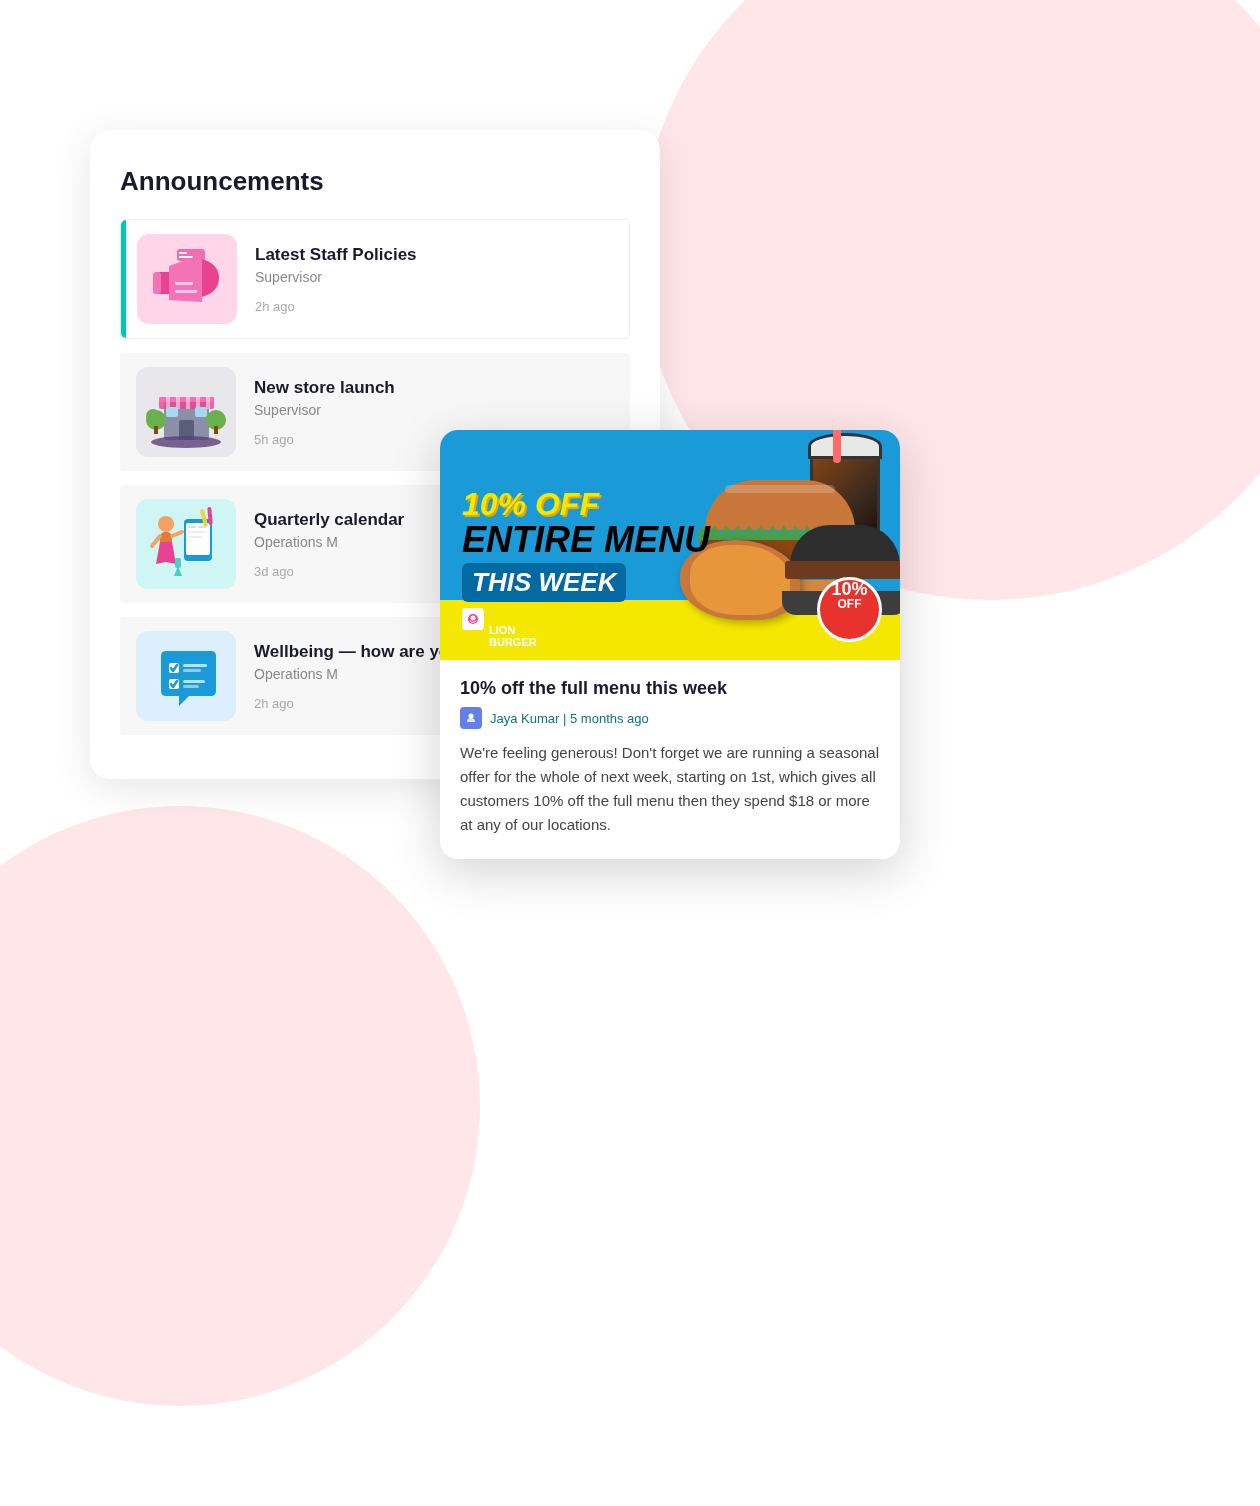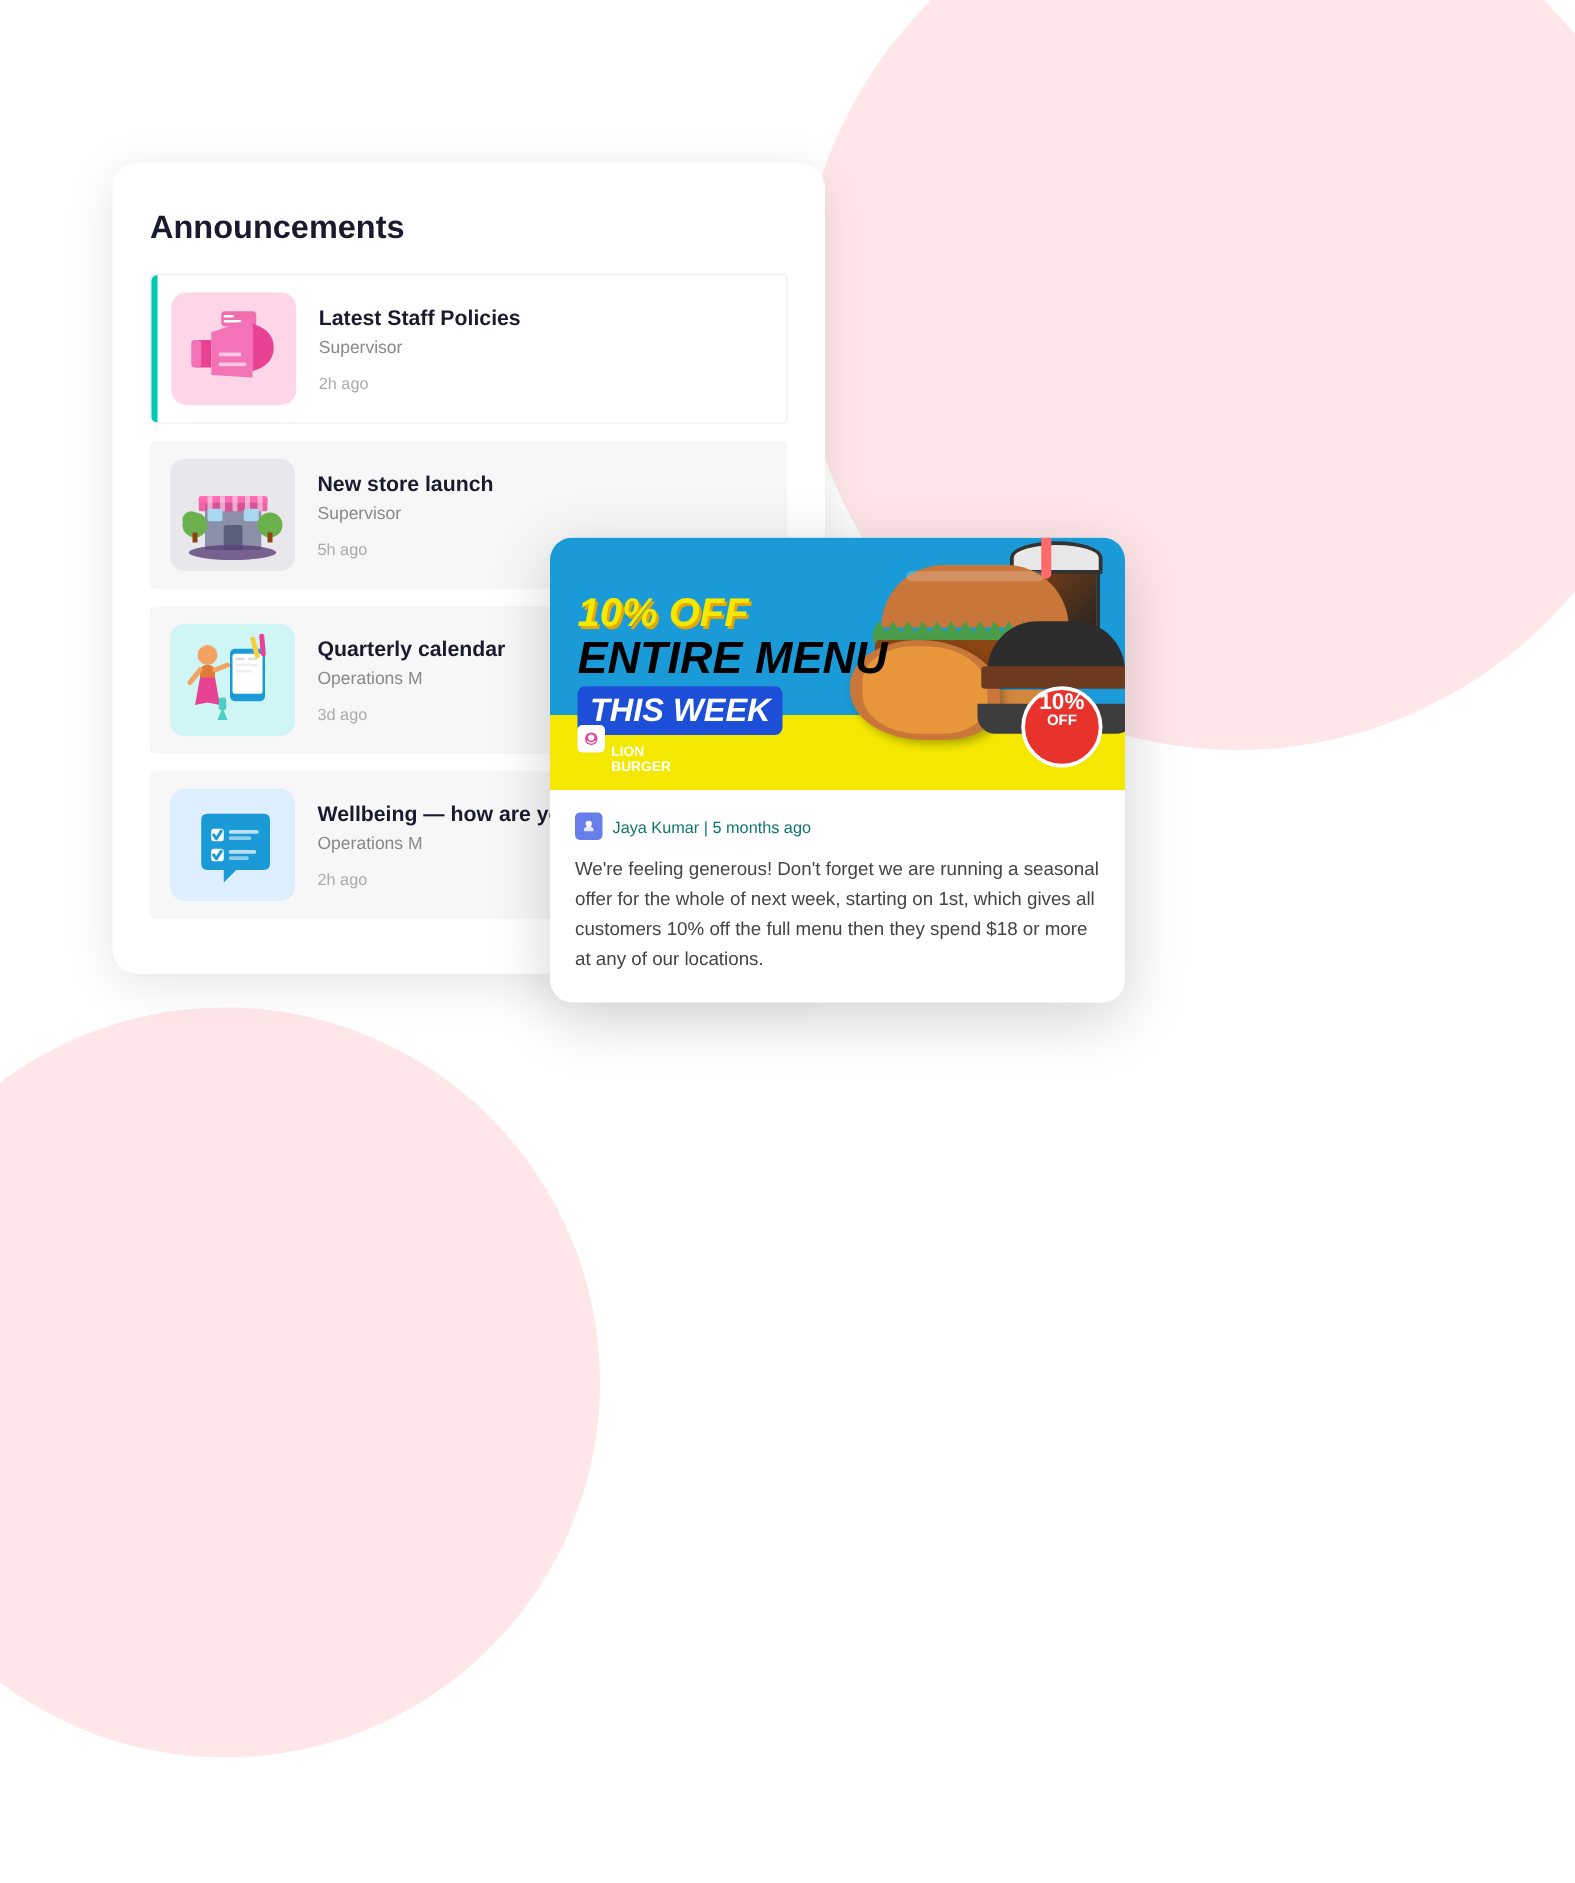--- a/index.html
+++ b/index.html
@@ -138,21 +138,21 @@
       width: 460px;
       background: #fff;
       border-radius: 18px;
       box-shadow: 0 12px 50px rgba(0,0,0,0.18);
       z-index: 5;
       overflow: hidden;
     }
 
     .promo-banner {
       width: 100%;
-      height: 202px;
+      height: 230px;
       background: #1a9bd7;
       position: relative;
       display: flex;
       align-items: center;
       overflow: hidden;
     }
 
     .promo-banner-bg-yellow {
       position: absolute;
       bottom: 0;
@@ -181,21 +181,21 @@
 
     .promo-entire {
       font-size: 36px;
       font-weight: 900;
       color: #000000;
       line-height: 1.1;
       font-style: italic;
     }
 
     .promo-thisweek-box {
-      background: #1d4ed8;
+      background: #0369a1;
       border-radius: 6px;
       display: inline-block;
       padding: 4px 10px;
       margin-top: 4px;
     }
 
     .promo-thisweek {
       font-size: 26px;
       font-weight: 900;
       color: #fff;
@@ -644,20 +644,21 @@
           <circle cx="7" cy="7" r="5" fill="#e84393"></circle>
           <circle cx="7" cy="6" r="2.5" fill="white"></circle>
           <path d="M4 9 Q7 12 10 9" stroke="white" stroke-width="1" fill="none" stroke-linecap="round"></path>
         </svg>
       </div>
       <span class="lion-burger-logo">LION<br>BURGER</span>
     </div>
   </div>
 
   <div class="promo-content">
+    <div class="promo-title">10% off the full menu this week</div>
     <div class="promo-author-row">
       <div class="promo-author-icon">
         <svg width="14" height="14" viewBox="0 0 14 14">
           <rect width="14" height="14" rx="3" fill="#667eea"></rect>
           <path d="M3 11 Q3 7 7 7 Q11 7 11 11" fill="rgba(255,255,255,0.8)"></path>
           <circle cx="7" cy="5" r="2.5" fill="white"></circle>
         </svg>
       </div>
       <span class="promo-author-text">
         <span>Jaya Kumar</span>

